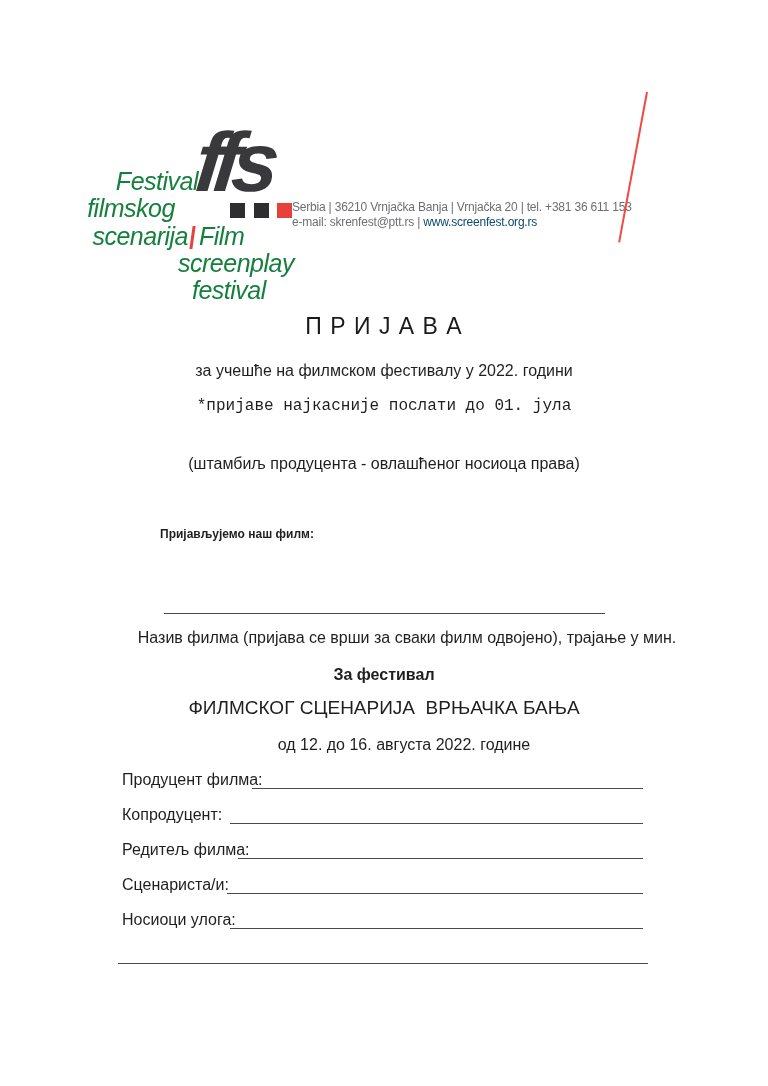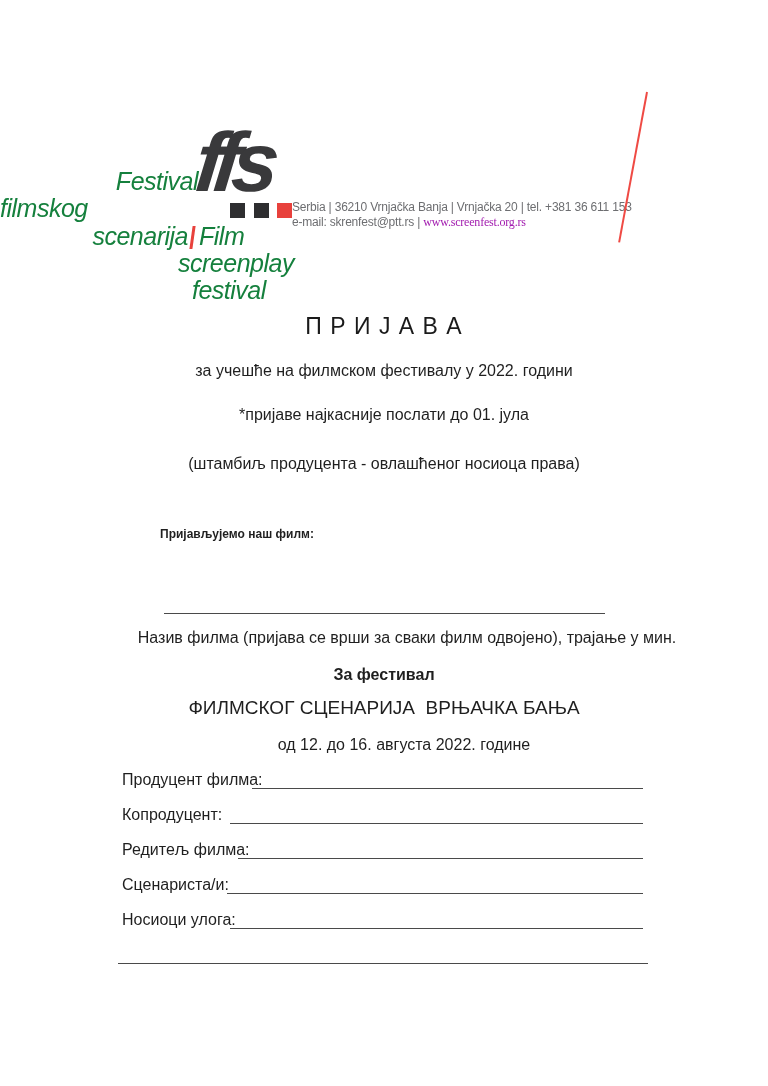--- a/index.html
+++ b/index.html
@@ -17,21 +17,21 @@
   .logo-word {
     position: absolute;
     font-style: italic;
     font-size: 25px;
     line-height: 1;
     color: #15803d;
     letter-spacing: -0.5px;
     white-space: nowrap;
   }
   .lw-festival   { top: 169px; left: 0; width: 198px; text-align: right; }
-  .lw-filmskog   { top: 196px; left: 0; width: 198px; text-align: left; }
+  .lw-filmskog   { top: 196px; left: 0; width: 198px; text-align: center; padding-left: 32px; }
   .lw-scenarija  { top: 224px; left: 0; width: 188px; text-align: right; }
   .lw-film       { top: 224px; left: 199px; }
   .lw-screenplay { top: 251px; left: 178px; }
   .lw-festival2  { top: 278px; left: 192px; }
   .logo-red-bar {
     position: absolute;
     top: 226px; left: 191px;
     width: 3px; height: 23px;
     background: #e8413c;
     transform: skewX(-8deg);
@@ -59,42 +59,42 @@
   
   .contact {
     position: absolute;
     top: 200px; left: 292px;
     font-size: 12px;
     line-height: 15px;
     color: #6d6e71;
     letter-spacing: -0.2px;
     white-space: nowrap;
   }
-  .contact .site { color: #a21caf; text-decoration: none; font-family: Liberation Serif, serif; }
+  .contact .site { color: #0c4a6e; text-decoration: none; }
   
   .red-diagonal {
     position: absolute;
     top: 92px; left: 646px;
     width: 2px; height: 153px;
     background: #ef4a44;
     transform: rotate(10.5deg);
     transform-origin: top center;
   }
   
   .cline {
     position: absolute;
     left: 0; width: 768px;
     text-align: center;
     font-size: 16px;
     line-height: 20px;
     white-space: pre;
   }
   .doc-title      { top: 312px; font-size: 23px; line-height: 28px; letter-spacing: 1px; color: #1a1a1a; }
   .doc-subtitle   { top: 361px; }
-  .doc-deadline   { top: 405px; }
+  .doc-deadline   { top: 396px; font-family: Liberation Mono, monospace; }
   .doc-stamp      { top: 454px; }
   .doc-caption    { top: 628px; padding-left: 23px; }
   .doc-forfest    { top: 665px; font-weight: bold; }
   .doc-festname   { top: 696px; font-size: 19px; line-height: 24px; }
   .doc-festdates  { top: 735px; padding-left: 20px; }
   .submit-label {
     position: absolute;
     left: 160px; top: 527px;
     font-size: 12px;
     font-weight: bold;

